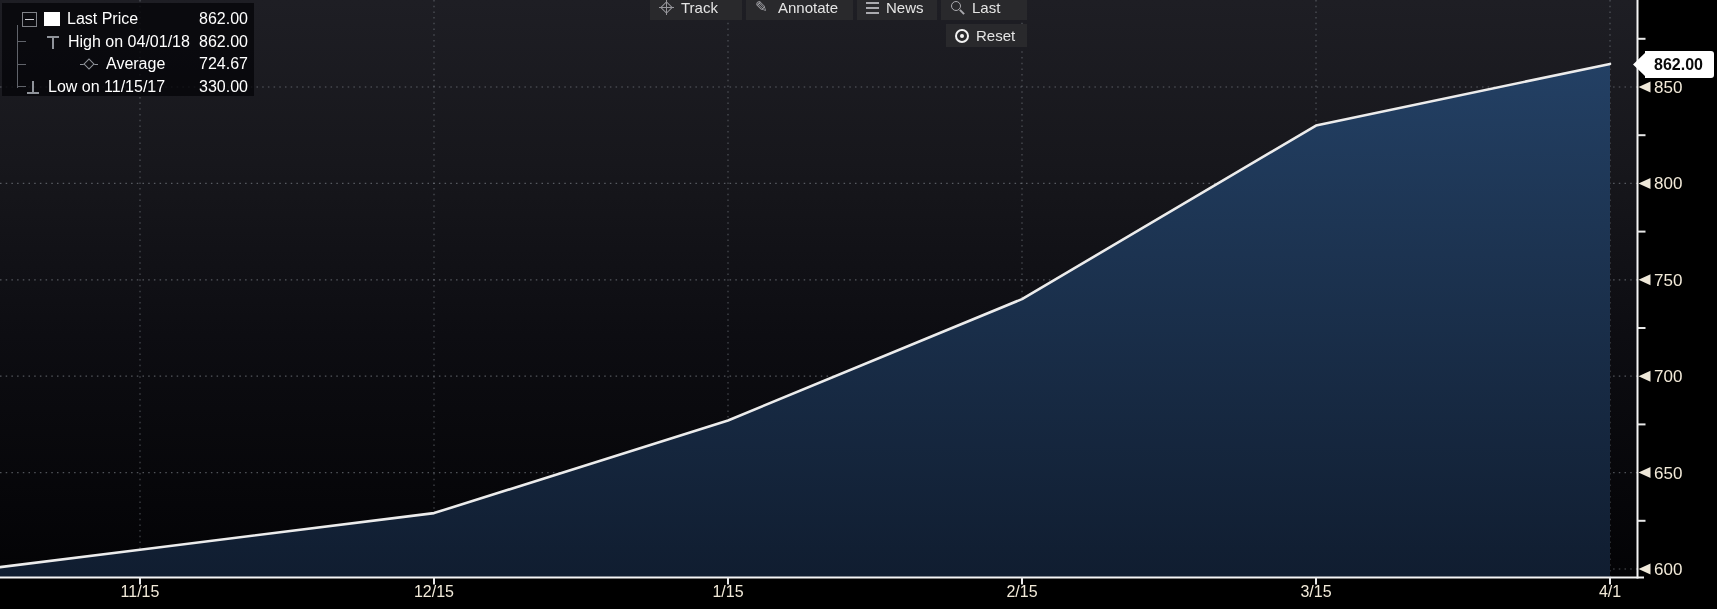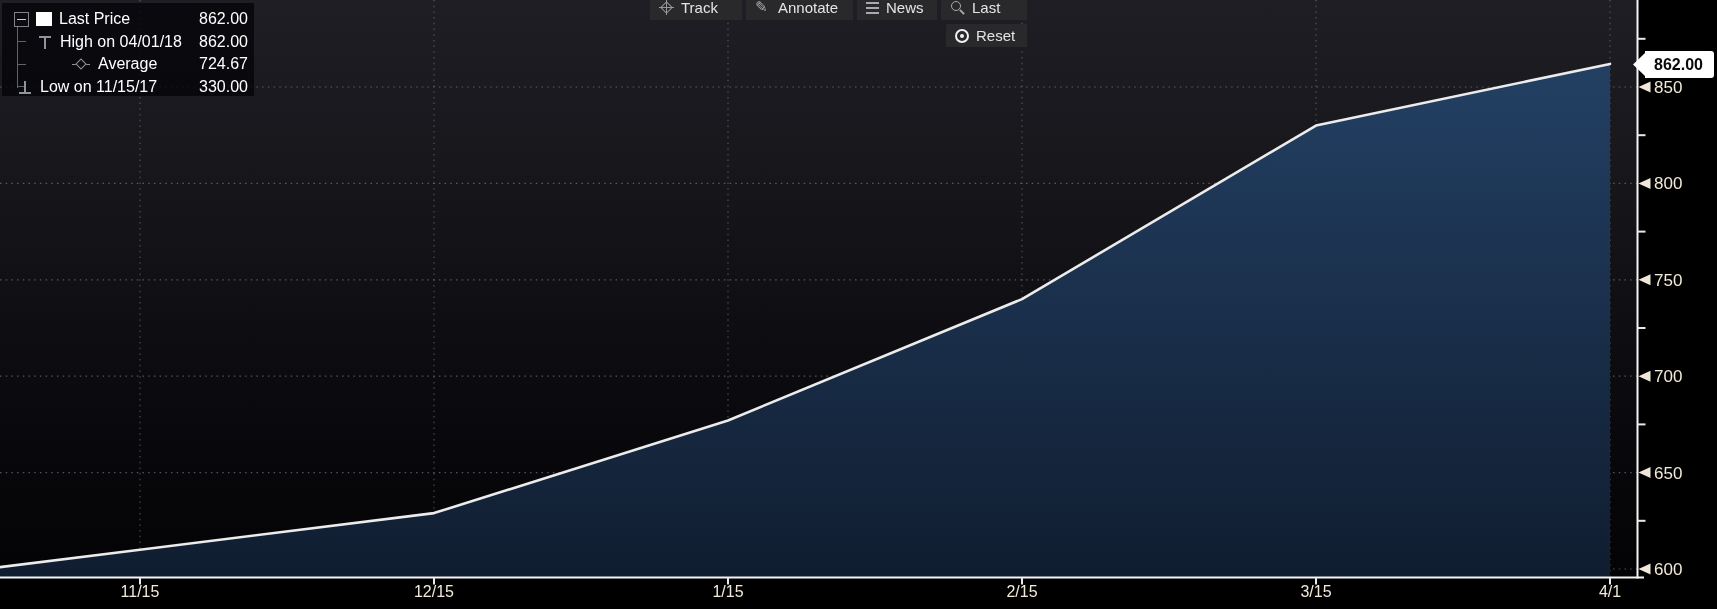--- a/index.html
+++ b/index.html
@@ -46,21 +46,21 @@
                    transform:rotate(45deg);}
   .ico-reset{width:14px;height:14px;}
   .ico-reset::before{content:"";position:absolute;inset:0;border:2px solid #f2f2f2;border-radius:50%;box-sizing:border-box;}
   .ico-reset::after{content:"";position:absolute;left:5px;top:5px;width:4px;height:4px;background:#f2f2f2;border-radius:50%;}
 
   
   .legend{position:absolute;left:2px;top:3px;width:252px;height:93px;background:rgba(6,6,10,0.82);z-index:3;}
   .rail{position:absolute;left:15px;top:22px;width:1px;height:63px;background:#60636a;}
   .stub{position:absolute;left:15px;width:9px;height:1px;background:#60636a;}
   .st2{top:38px}.st3{top:61px}.st4{top:83px}
-  .lrow{position:absolute;left:8px;right:0;height:22px;display:flex;align-items:center;}
+  .lrow{position:absolute;left:16px;right:0;height:22px;display:flex;align-items:center;}
   .r1{top:5px;padding-left:4px;}
   .r2{top:28px;padding-left:28px;}
   .r3{top:50px;padding-left:22px;margin-left:40px;}
   .r4{top:73px;padding-left:8px;text-align:center;}
   .llabel{margin-left:8px;color:#fff;font-size:16px;white-space:nowrap;}
   .r1 .llabel{margin-left:7px;}
   .lvalue{position:absolute;right:6px;top:50%;transform:translateY(-50%);color:#fff;font-size:16px;}
   .expander{width:13px;height:13px;border:1px solid #808288;background:#0c0c10;position:relative;box-sizing:content-box;}
   .expander::after{content:"";position:absolute;left:2px;right:2px;top:6px;height:1px;background:#cfcfd4;}
   .swatch{width:16px;height:14px;background:#fff;margin-left:7px;}

